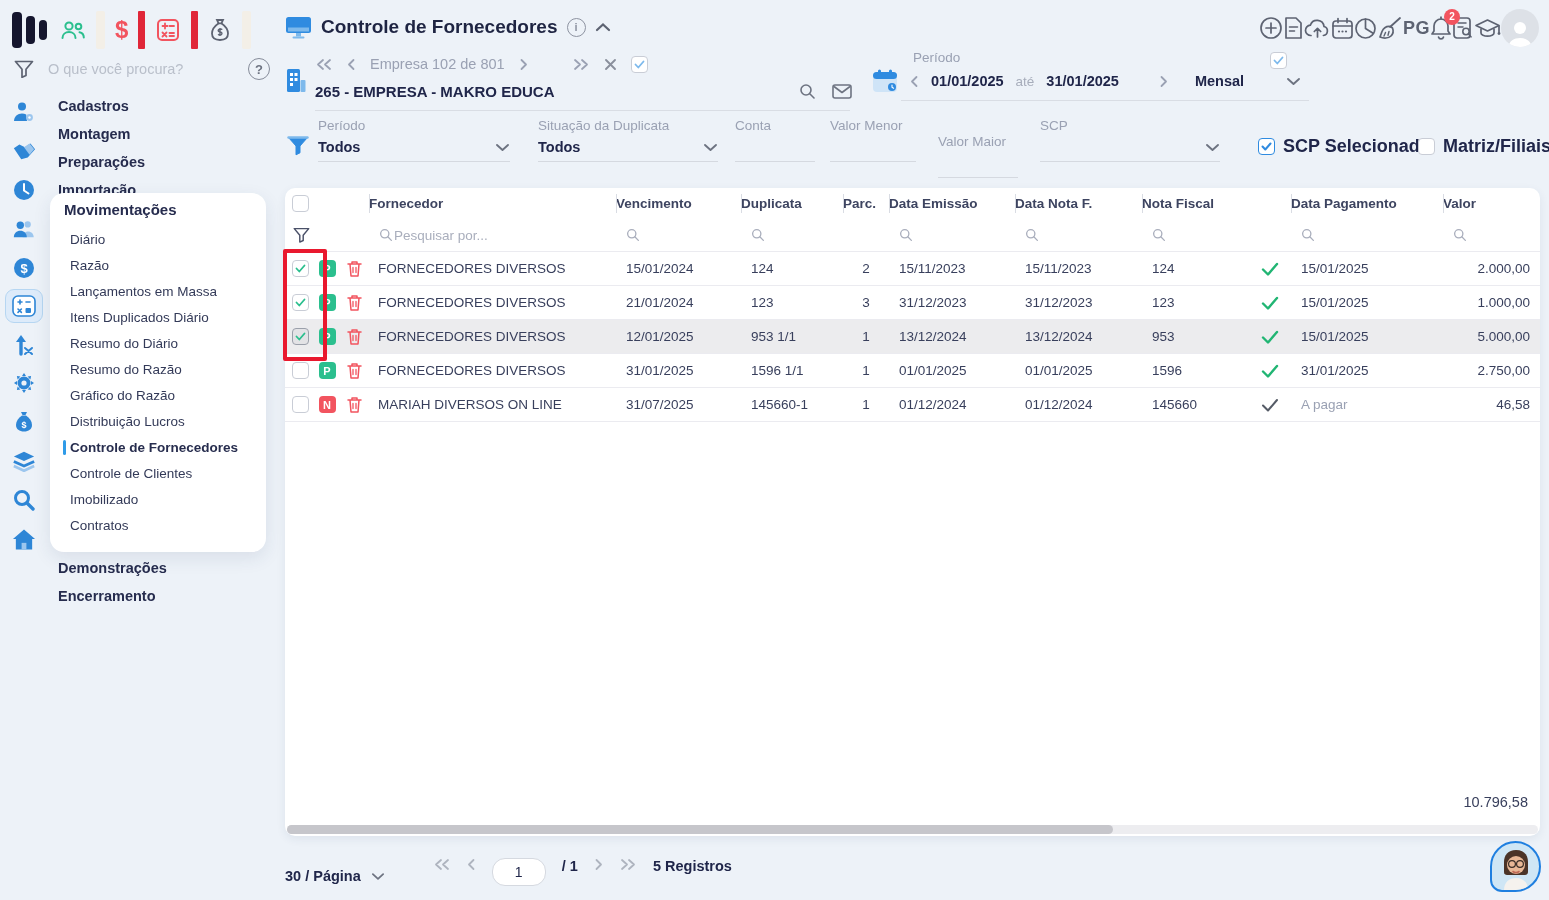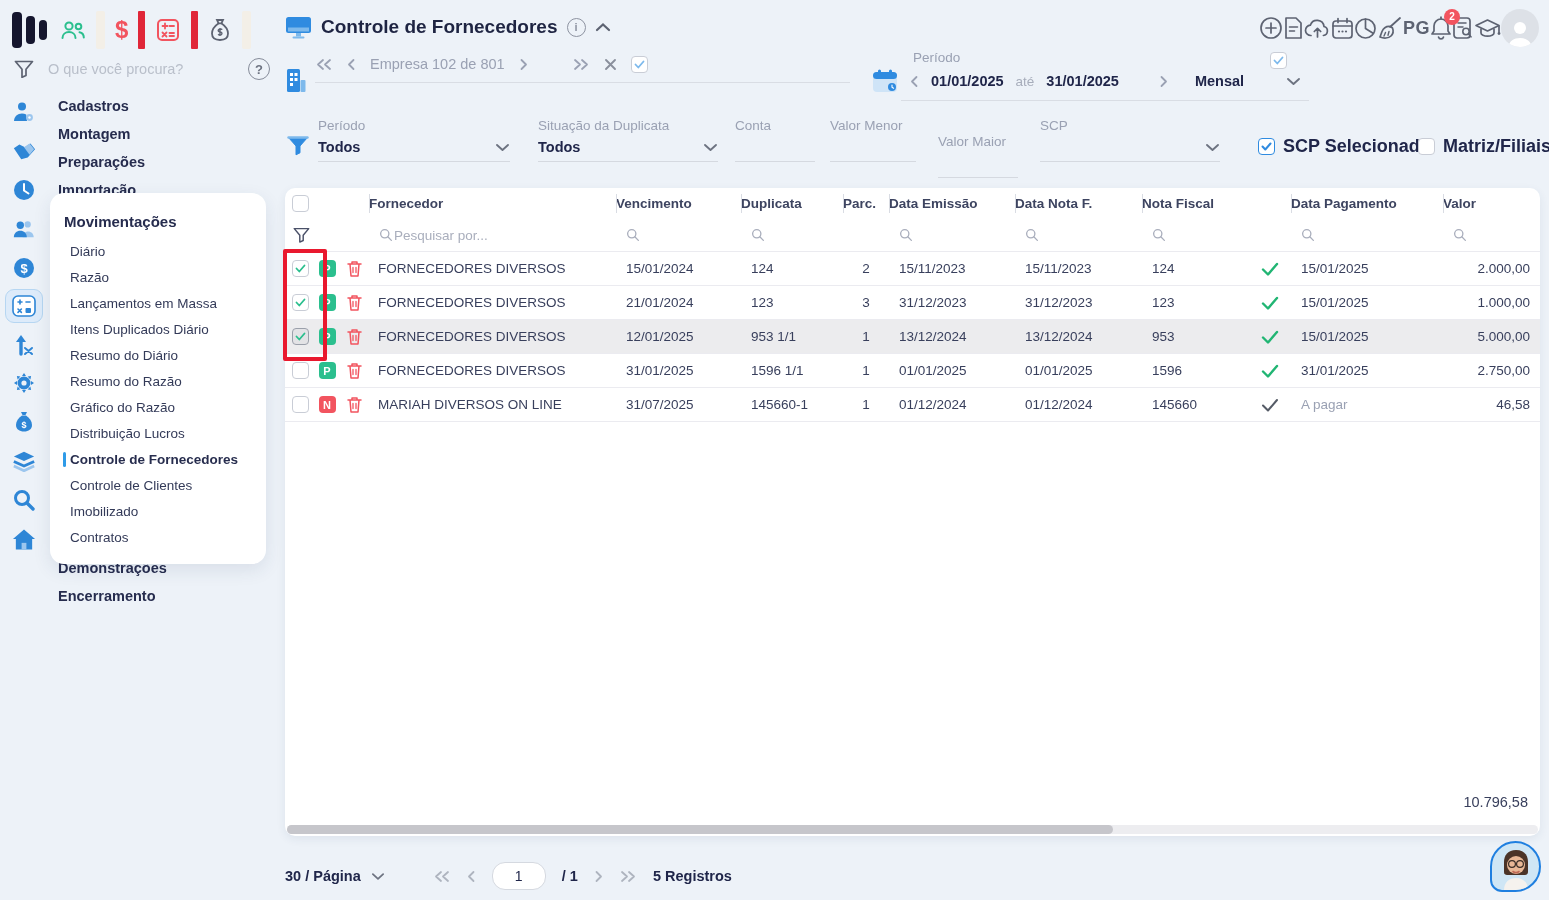--- a/index.html
+++ b/index.html
@@ -36,21 +36,21 @@
   .help-circ{width:20px;height:20px;border:1.6px solid #868c9a;border-radius:50%;color:#6d7381;
              font-size:13px;display:flex;align-items:center;justify-content:center;font-weight:700;}
 
   
   .iconstrip{left:0;top:100px;width:48px;display:flex;flex-direction:column;align-items:center;gap:15px;}
   .iconstrip .ic{width:24px;height:24px;display:flex;align-items:center;justify-content:center;}
   .ic-active{background:#ddebfa;border:1.5px solid #b6d6f2;border-radius:9px;padding:4px 6px;margin:-6px 0;}
   .menu{left:58px;top:92px;width:220px;font-size:14.5px;}
   .mgroup{font-weight:700;color:#262c4e;padding:6px 0;cursor:pointer;}
   .mpanel{position:absolute;left:-8px;top:101px;width:216px;background:#fff;border-radius:14px;
-          box-shadow:0 6px 18px rgba(40,60,100,.10);padding:16px 0 14px 0;z-index:5;}
+          box-shadow:0 6px 18px rgba(40,60,100,.10);padding:4px 0 14px 0;z-index:5;}
   .mpanel .head{font-weight:700;font-size:15px;color:#262c4e;padding:4px 0 8px 14px;}
   .mitem{font-size:13.5px;color:#333a58;padding:5.5px 0 5.5px 20px;position:relative;cursor:pointer;}
   .mitem.active{font-weight:700;color:#272d4e;}
   .mitem.active .bar{position:absolute;left:13px;top:6px;width:3px;height:15px;background:#2f9be8;border-radius:2px;}
   .mbottom{position:absolute;left:0;top:462px;width:220px;}
 
   
   .companyblock{left:285px;top:52px;width:575px;}
   .cnav{display:flex;align-items:center;gap:14px;padding-left:30px;height:24px;}
   .cnav .lbl{font-size:14.5px;color:#9aa1b3;}
@@ -102,21 +102,21 @@
          display:flex;align-items:center;justify-content:center;}
   .badge.p{background:#2bbf8e;}
   .badge.n{background:#f2545f;}
   .cb.dim{background:#e3e3e6;border-color:#9ba0ab;}
   .total-val{position:absolute;right:12px;bottom:26px;font-size:14.5px;color:#383f5c;}
   .hscroll{position:absolute;left:2px;right:2px;bottom:2px;height:9px;background:#ededf0;border-radius:5px;}
   .hscroll .thumb{width:66%;height:9px;background:#c6c6cb;border-radius:5px;}
   .red-box{left:283px;top:249px;width:36px;height:104px;border:4px solid #e9182e;border-radius:2px;z-index:40;pointer-events:none;}
 
   
-  .footer{left:285px;top:858px;width:1260px;height:36px;display:flex;align-items:center;gap:16px;}
+  .footer{left:285px;top:858px;width:1260px;height:36px;display:flex;gap:16px;}
   .pg-size{font-size:14.5px;font-weight:700;color:#20264a;display:flex;align-items:center;gap:10px;}
   .page-pill{width:52px;height:26px;border:1px solid #d5d9e0;border-radius:13px;background:#fff;
              display:flex;align-items:center;justify-content:center;font-size:14px;color:#20264a;}
   .pg-of{font-size:14.5px;font-weight:700;color:#20264a;}
   .records{font-size:14.5px;font-weight:700;color:#20264a;}
   .chat-avatar{right:8px;bottom:8px;width:47px;height:47px;border-radius:50% 50% 50% 12px;
                border:2.5px solid #1f7fe0;background:#cfe6f5;overflow:hidden;display:flex;align-items:flex-end;justify-content:center;}
   .gap28{width:16px;}
 </style>
 </head>
@@ -421,20 +421,35 @@
           <svg width="13" height="13" viewBox="0 0 13 13">
             <path d="M2 2l9 9M11 2l-9 9" stroke="#8a8f9c" stroke-width="1.9" stroke-linecap="round"></path>
           </svg>
         </span>
       <span class="cb">
           <svg width="11" height="9" viewBox="0 0 11 9">
             <path d="M1.5 4.5l2.8 3L9.5 1.5" fill="none" stroke="#7db9ec" stroke-width="1.8" stroke-linecap="round" stroke-linejoin="round"></path>
           </svg>
         </span>
     </div>
+    <div class="cname-row">
+      <span class="cname">265 - EMPRESA - MAKRO EDUCA</span>
+      <span style="margin-right:16px;">
+          <svg width="17" height="17" viewBox="0 0 17 17">
+            <circle cx="7" cy="7" r="5" fill="none" stroke="#6d7381" stroke-width="1.6"></circle>
+            <path d="M11 11l4 4" stroke="#6d7381" stroke-width="1.6" stroke-linecap="round"></path>
+          </svg>
+        </span>
+      <span style="margin-right:8px;">
+          <svg width="20" height="15" viewBox="0 0 20 15">
+            <rect x="1" y="1" width="18" height="13" rx="2" fill="none" stroke="#6d7381" stroke-width="1.6"></rect>
+            <path d="M2 2.5l8 6 8-6" fill="none" stroke="#6d7381" stroke-width="1.6" stroke-linejoin="round"></path>
+          </svg>
+        </span>
+    </div>
     <div class="cdivider"></div>
   </div>
 
   <div class="abs periodblock">
     <span class="cal-ic">
       <svg width="28" height="26" viewBox="0 0 28 26">
           <rect x="2" y="4" width="24" height="20" rx="4" fill="#cfe4f7"></rect>
           <rect x="2" y="4" width="24" height="7" rx="3.5" fill="#2f8be0"></rect>
           <rect x="7" y="1.5" width="3" height="5" rx="1.5" fill="#2f8be0"></rect>
           <rect x="18" y="1.5" width="3" height="5" rx="1.5" fill="#2f8be0"></rect>

